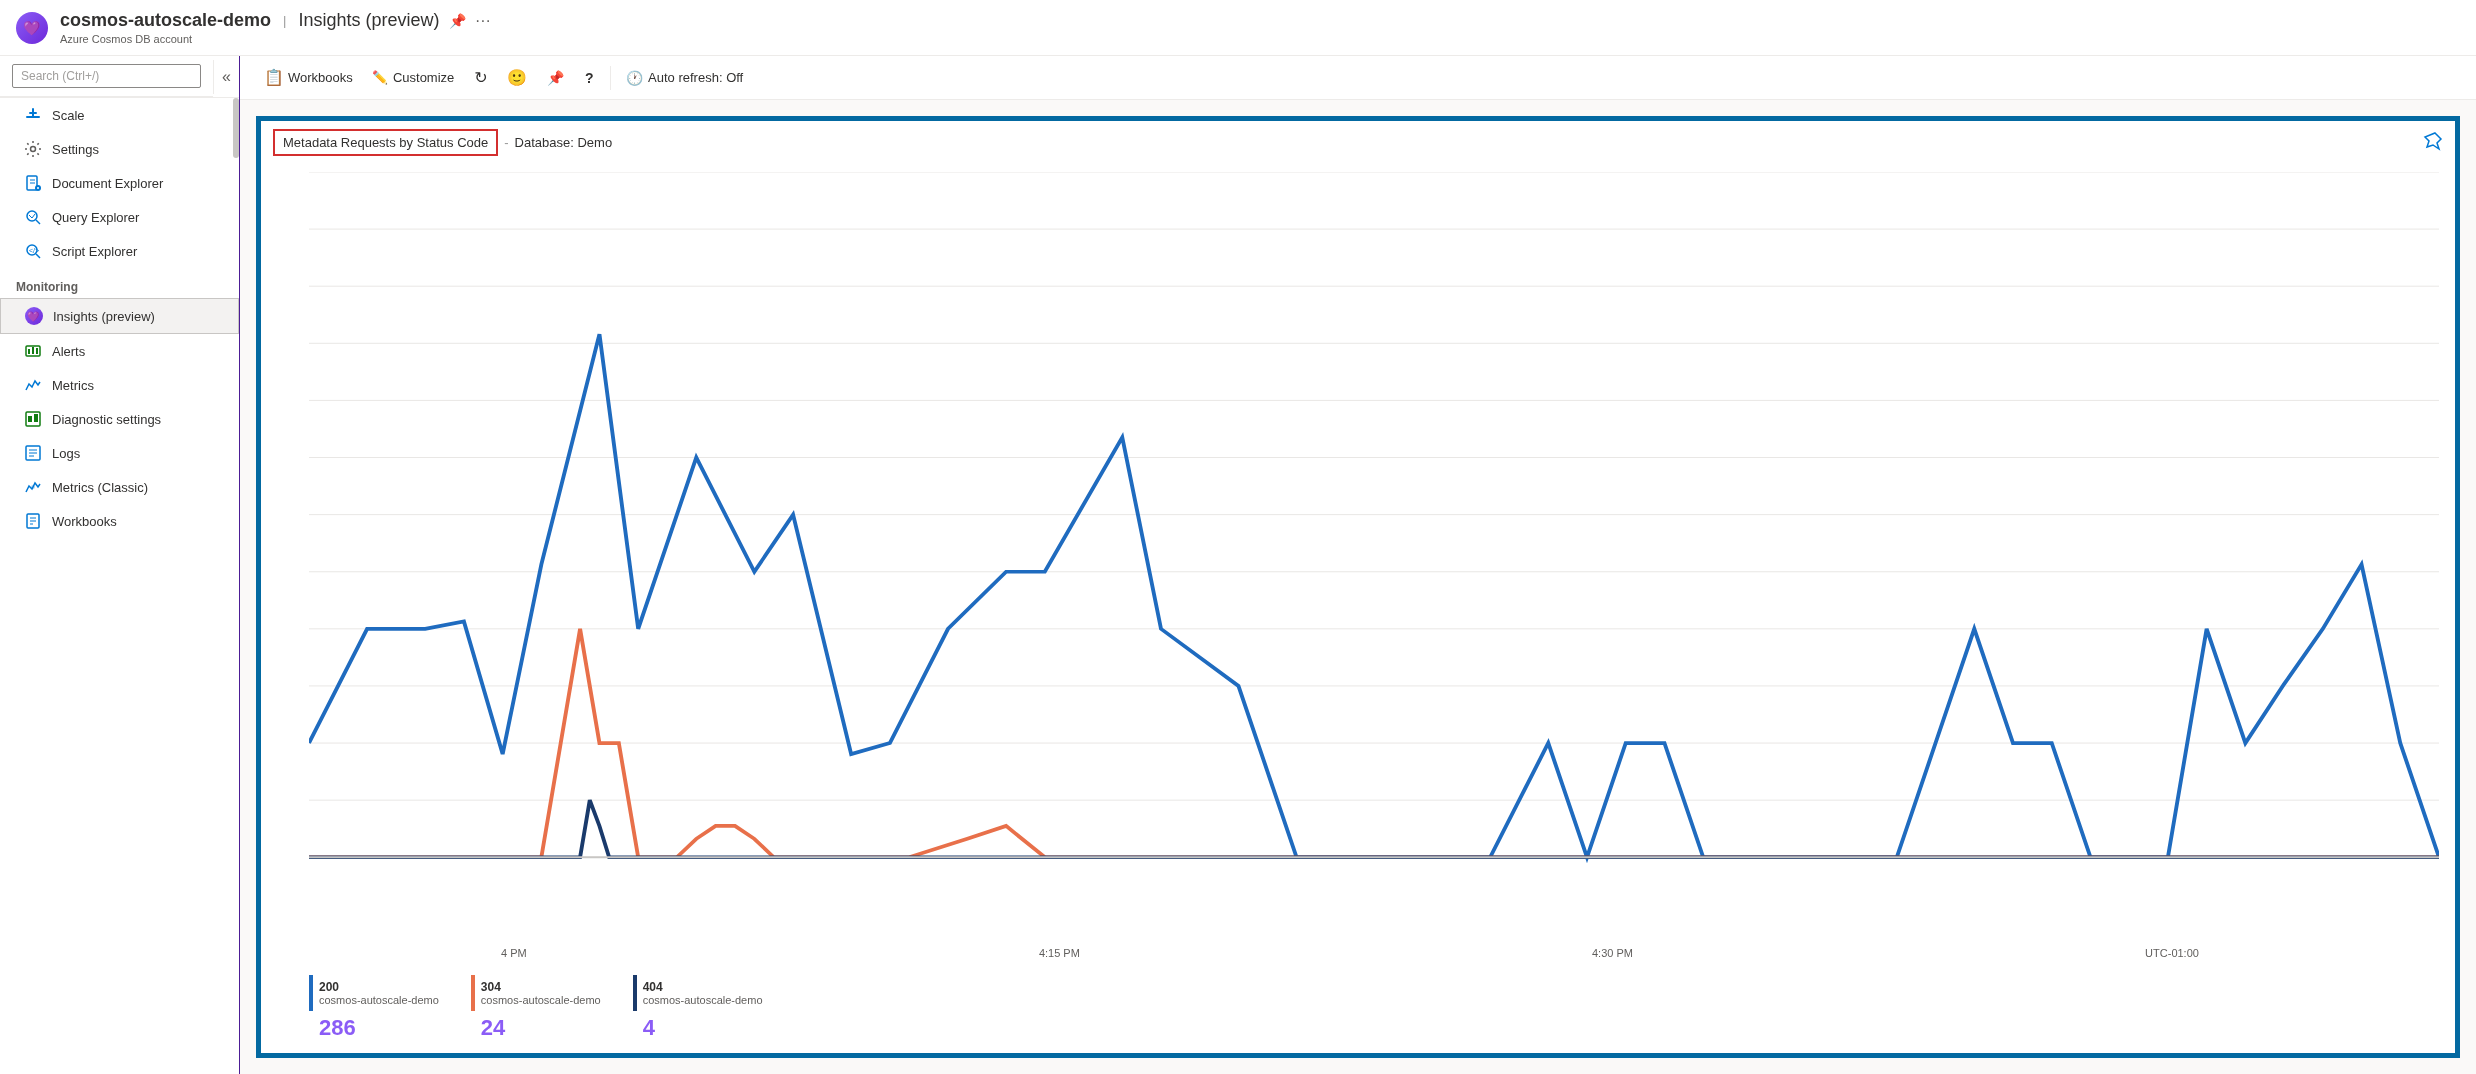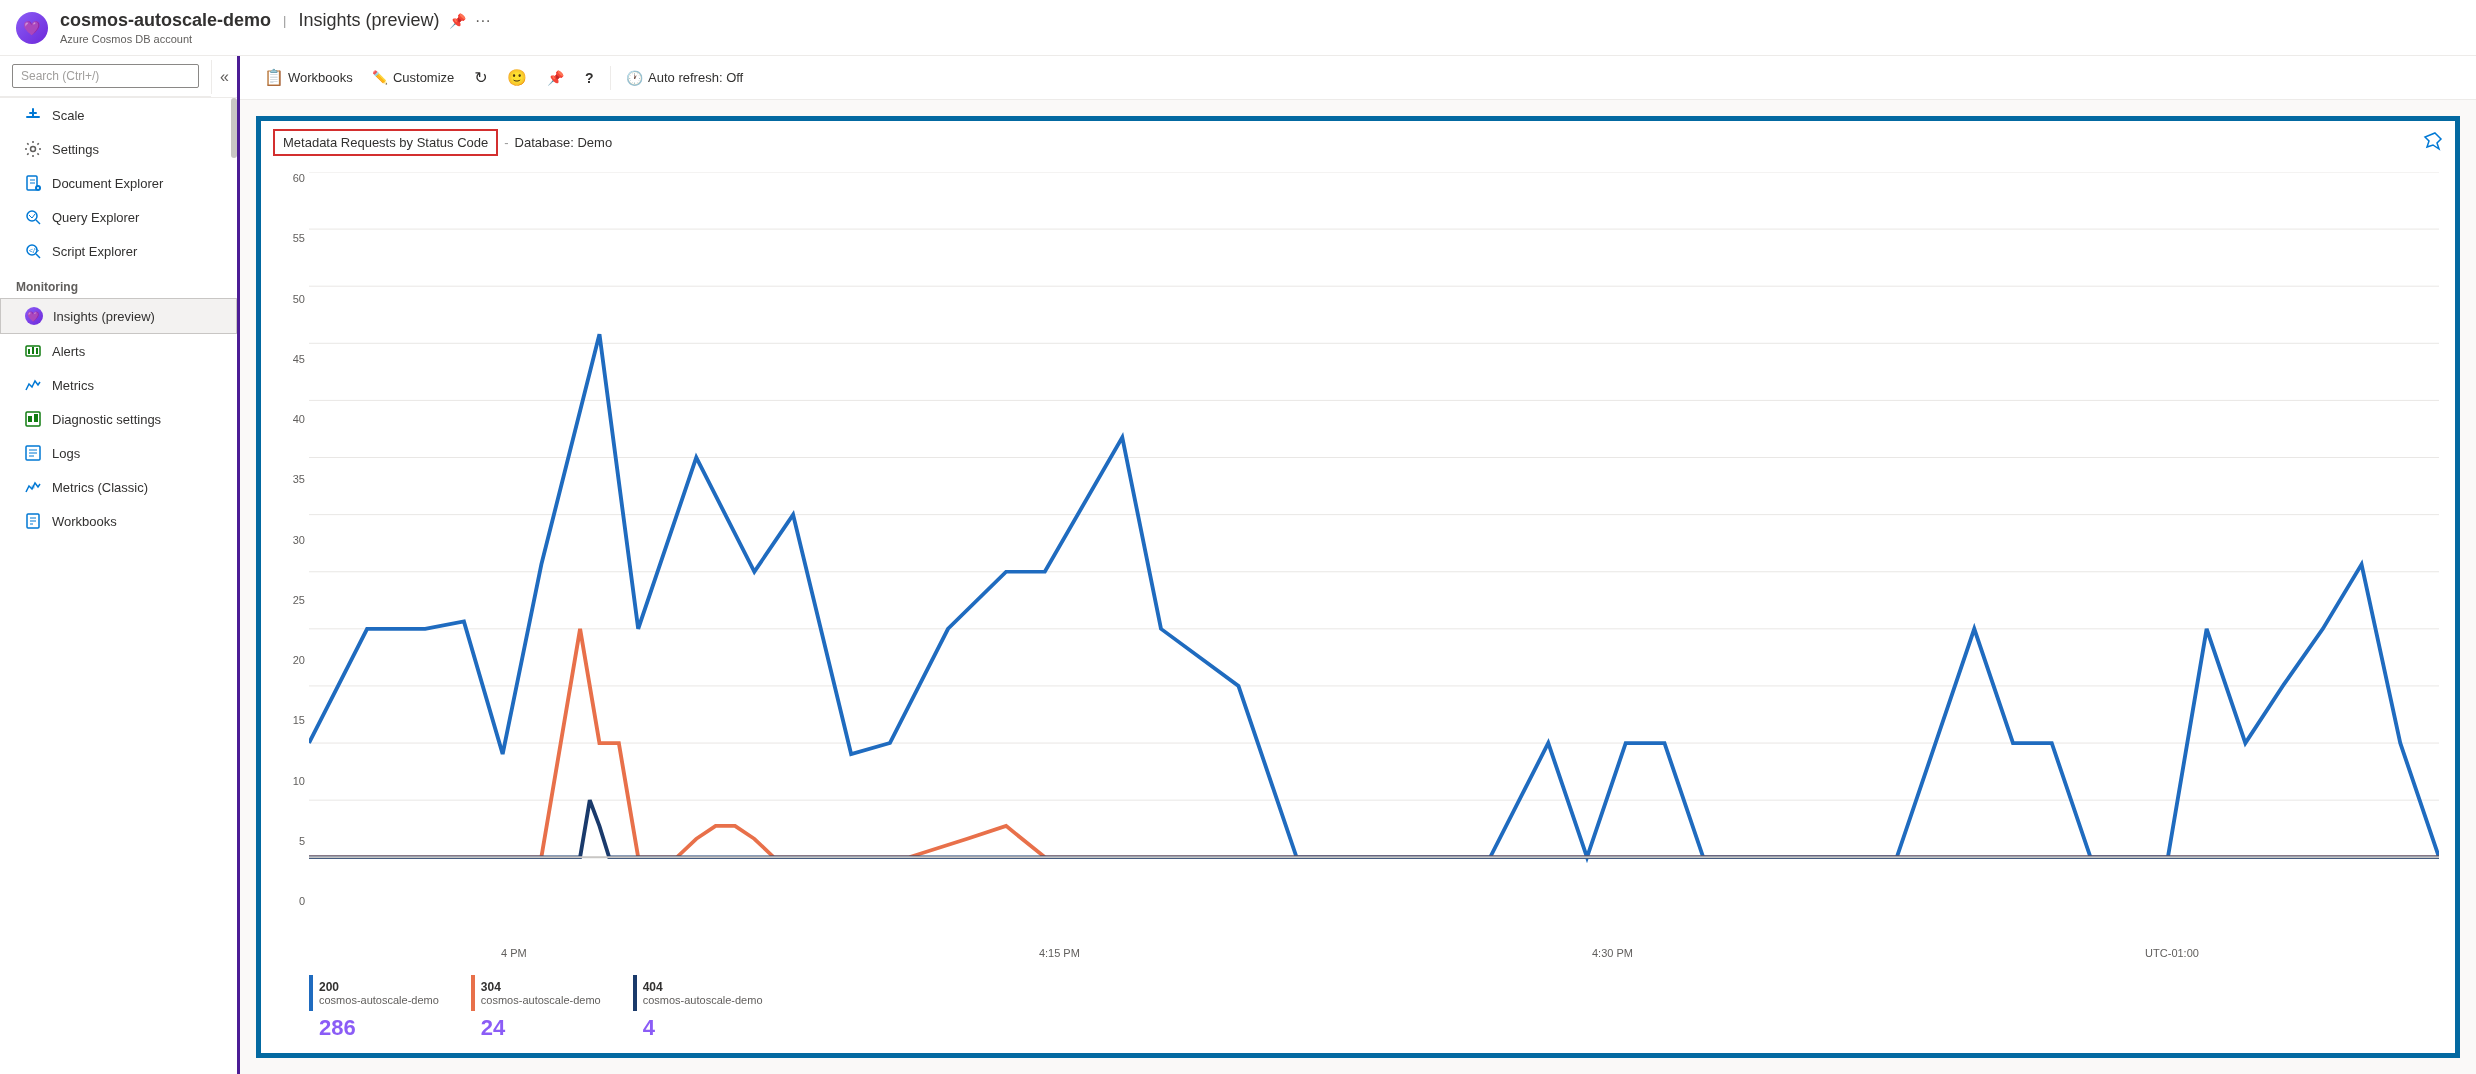--- a/index.html
+++ b/index.html
@@ -14,21 +14,21 @@
     .header-subtitle { font-size: 18px; color: #323130; }
     .header-sub-text { font-size: 11px; color: #605e5c; margin-top: 2px; }
     .header-pin { color: #605e5c; font-size: 16px; cursor: pointer; margin-left: 8px; }
     .header-more { color: #605e5c; font-size: 16px; cursor: pointer; }
     .header-title-block { display: flex; flex-direction: column; }
 
     
     .main { display: flex; flex: 1; overflow: hidden; }
 
     
-    .sidebar { width: 240px; background: #fff; border-right: 3px solid #4c1d95; display: flex; flex-direction: column; overflow-y: auto; }
+    .sidebar { width: 240px; background: #fff; border-right: 1px solid #4c1d95; display: flex; flex-direction: column; overflow-y: auto; }
     .sidebar-search { padding: 8px 12px; border-bottom: 1px solid #edebe9; }
     .sidebar-search input { width: 100%; border: 1px solid #8a8886; border-radius: 2px; padding: 4px 8px; font-size: 12px; color: #323130; background: #fff; }
     .sidebar-search input::placeholder { color: #a19f9d; }
     .sidebar-collapse { display: flex; align-items: center; justify-content: center; padding: 8px; border-left: 1px solid #edebe9; cursor: pointer; color: #605e5c; font-size: 16px; }
 
     .sidebar-search-row { display: flex; align-items: center; border-bottom: 1px solid #edebe9; }
 
     .sidebar-nav { flex: 1; }
     .nav-item { display: flex; align-items: center; padding: 8px 24px; cursor: pointer; gap: 10px; color: #323130; font-size: 13px; }
     .nav-item.active { background: #f3f2f1; border: 1px solid #c8c6c4; }
@@ -274,35 +274,20 @@
             <span class="chart-db-label">Database: Demo</span>
             <div class="chart-pin" style="margin-left:auto;">
               <svg width="20" height="20" viewBox="0 0 20 20">
                   <path d="M12 2 L18 8 L14 12 L16 18 L10 14 L4 16 L6 10 L2 6 Z" fill="none" stroke="#0078d4" stroke-width="1.5"></path>
                 </svg>
             </div>
           </div>
 
           <div class="chart-body" style="flex:1;position:relative;min-height:400px;">
 
-            <div class="y-axis">
-              <span class="y-label">60</span>
-              <span class="y-label">55</span>
-              <span class="y-label">50</span>
-              <span class="y-label">45</span>
-              <span class="y-label">40</span>
-              <span class="y-label">35</span>
-              <span class="y-label">30</span>
-              <span class="y-label">25</span>
-              <span class="y-label">20</span>
-              <span class="y-label">15</span>
-              <span class="y-label">10</span>
-              <span class="y-label">5</span>
-              <span class="y-label">0</span>
-            </div>
 
             <div class="chart-svg-container">
               <svg width="100%" height="100%" viewBox="0 0 1100 380" preserveAspectRatio="none">
 
                 <line x1="0" y1="0" x2="1100" y2="0" stroke="#e8e6e3" stroke-width="0.5"></line>
                 <line x1="0" y1="31" x2="1100" y2="31" stroke="#e8e6e3" stroke-width="0.5"></line>
                 <line x1="0" y1="62" x2="1100" y2="62" stroke="#e8e6e3" stroke-width="0.5"></line>
                 <line x1="0" y1="93" x2="1100" y2="93" stroke="#e8e6e3" stroke-width="0.5"></line>
                 <line x1="0" y1="124" x2="1100" y2="124" stroke="#e8e6e3" stroke-width="0.5"></line>
                 <line x1="0" y1="155" x2="1100" y2="155" stroke="#e8e6e3" stroke-width="0.5"></line>

